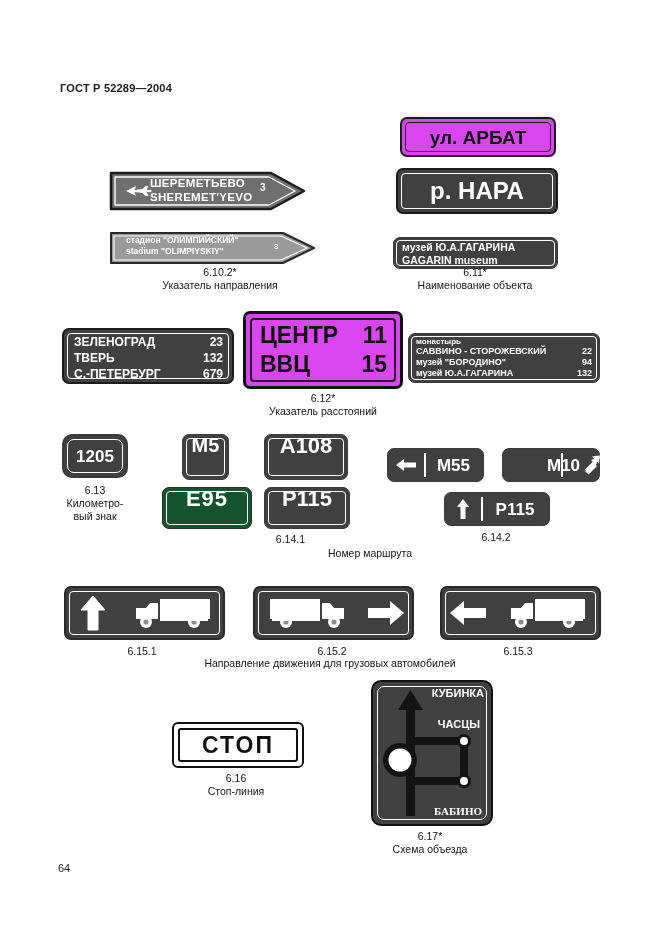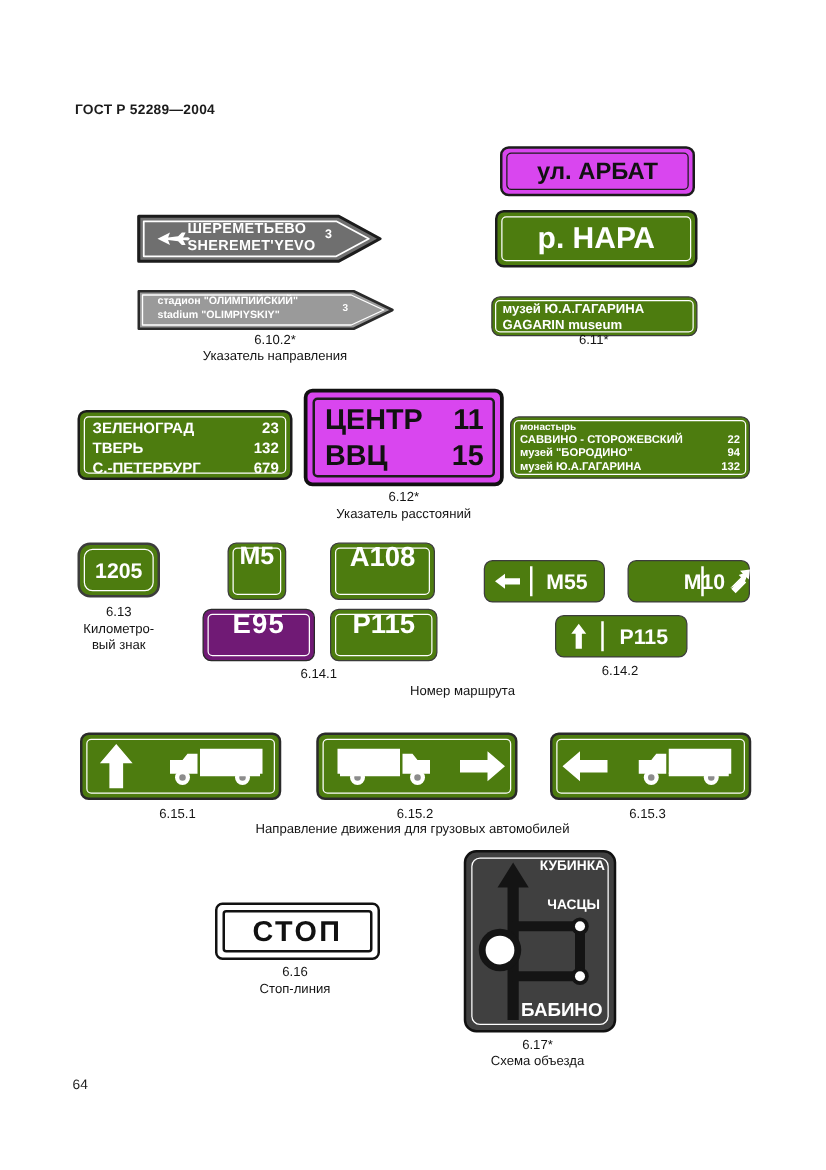--- a/index.html
+++ b/index.html
@@ -19,22 +19,22 @@
     font-size:11px;color:#1b1b1b;
   }
 
   .cap{
     position:absolute;text-align:center;font-size:10.5px;color:#141414;
     line-height:13px;white-space:pre-line;
   }
 
   
   .sign{position:absolute;box-sizing:border-box;}
-  .gray{background:#4d7c0f;}
-  .dark{background:#701a75;}
+  .gray{background:#404040;}
+  .dark{background:#14532d;}
   .white{background:#d946ef;}
   .rounded{border-radius:7px;}
 
   .outline{
     border:2px solid #1c1c1c;
   }
   .inner-stroke{
     position:absolute;inset:3px;border:1px solid #ffffff;border-radius:4px;
     pointer-events:none;
   }
@@ -119,20 +119,21 @@
     <div class="txt" style="position:absolute;inset:0;display:flex;align-items:center;justify-content:center;font-size:24px;">р. НАРА</div>
   </div>
 
   <div class="sign gray rounded" style="left:393px;top:237px;width:165px;height:32px;border:1.5px solid #3a3a3a;">
     <div class="inner-stroke" style="inset:2px;"></div>
     <div class="txt" style="position:absolute;left:8px;top:4px;font-size:10.5px;">музей Ю.А.ГАГАРИНА</div>
     <div class="txt" style="position:absolute;left:8px;top:17px;font-size:10.5px;">GAGARIN museum</div>
   </div>
 
   <div class="cap" style="left:385px;top:266px;width:180px;">6.11*</div>
+  <div class="cap" style="left:375px;top:279px;width:200px;">Наименование объекта</div>
 
   <div class="sign gray rounded" style="left:62px;top:328px;width:172px;height:56px;border:2px solid #1c1c1c;">
     <div class="inner-stroke"></div>
     <div style="position:absolute;left:10px;right:9px;top:6px;">
       <div class="distrow txt" style="font-size:12px;margin-bottom:4px;">
         <span class="nm">ЗЕЛЕНОГРАД</span>
         <span class="km">23</span>
       </div>
       <div class="distrow txt" style="font-size:12px;margin-bottom:4px;">
         <span class="nm">ТВЕРЬ</span>
@@ -202,21 +203,21 @@
   <div class="rn dark rounded" style="left:162px;top:487px;width:88px;height:40px;border:1.5px solid #2a2a2a;">
     <div class="inner-stroke" style="inset:3px;"></div>
     <span class="txt" style="font-size:22px;letter-spacing:1px;">E95</span>
   </div>
 
   <div class="rn gray rounded" style="left:264px;top:487px;width:84px;height:40px;border:1.5px solid #3c3c3c;">
     <div class="inner-stroke" style="inset:3px;"></div>
     <span class="txt" style="font-size:22px;">P115</span>
   </div>
 
-  <div class="cap" style="left:205px;top:533px;width:100px;">6.14.1</div>
+  <div class="cap" style="left:205px;top:533px;width:100px;text-align:right;">6.14.1</div>
 
   <div class="split gray rounded" style="left:387px;top:448px;width:95px;height:32px;border:1.5px solid #3c3c3c;">
     <div class="cell" style="width:36px;">
       <svg width="24" height="16" viewBox="0 0 24 16">
           <path d="M2,8 L10,2 L10,5.5 L22,5.5 L22,10.5 L10,10.5 L10,14 Z" fill="#fff"></path>
         </svg>
     </div>
     <div class="divider" style="left:36px;"></div>
     <div class="cell" style="flex:1;">
       <span class="txt" style="font-size:17px;">M55</span>
@@ -340,18 +341,18 @@
       <circle cx="27" cy="78" r="17" fill="#141414"></circle>
       <circle cx="27" cy="78" r="11.5" fill="#ffffff"></circle>
 
       <circle cx="91" cy="59" r="7" fill="#141414"></circle>
       <circle cx="91" cy="59" r="4" fill="#ffffff"></circle>
       <circle cx="91" cy="99" r="7" fill="#141414"></circle>
       <circle cx="91" cy="99" r="4" fill="#ffffff"></circle>
     </svg>
     <div class="lbl" style="right:7px;top:5px;font-size:11px;">КУБИНКА</div>
     <div class="lbl" style="right:11px;top:36px;font-size:11px;">ЧАСЦЫ</div>
-    <div class="lbl" style="right:9px;bottom:7px;font-size:15px;">БАБИНО</div>
+    <div class="lbl" style="right:9px;bottom:7px;font-size:11px;font-family:Liberation Serif, serif;">БАБИНО</div>
   </div>
   <div class="cap" style="left:380px;top:830px;width:100px;">6.17*</div>
   <div class="cap" style="left:370px;top:843px;width:120px;">Схема объезда</div>
 
 </div>
 
 </body></html>

